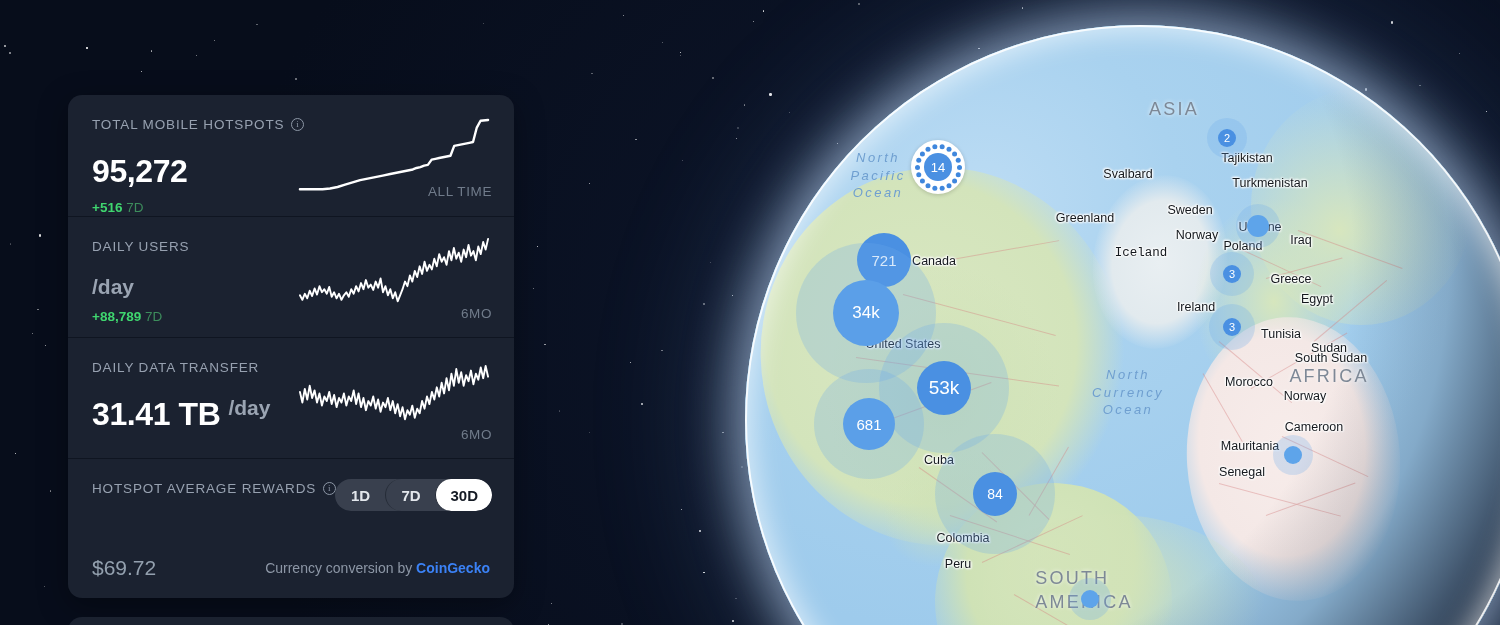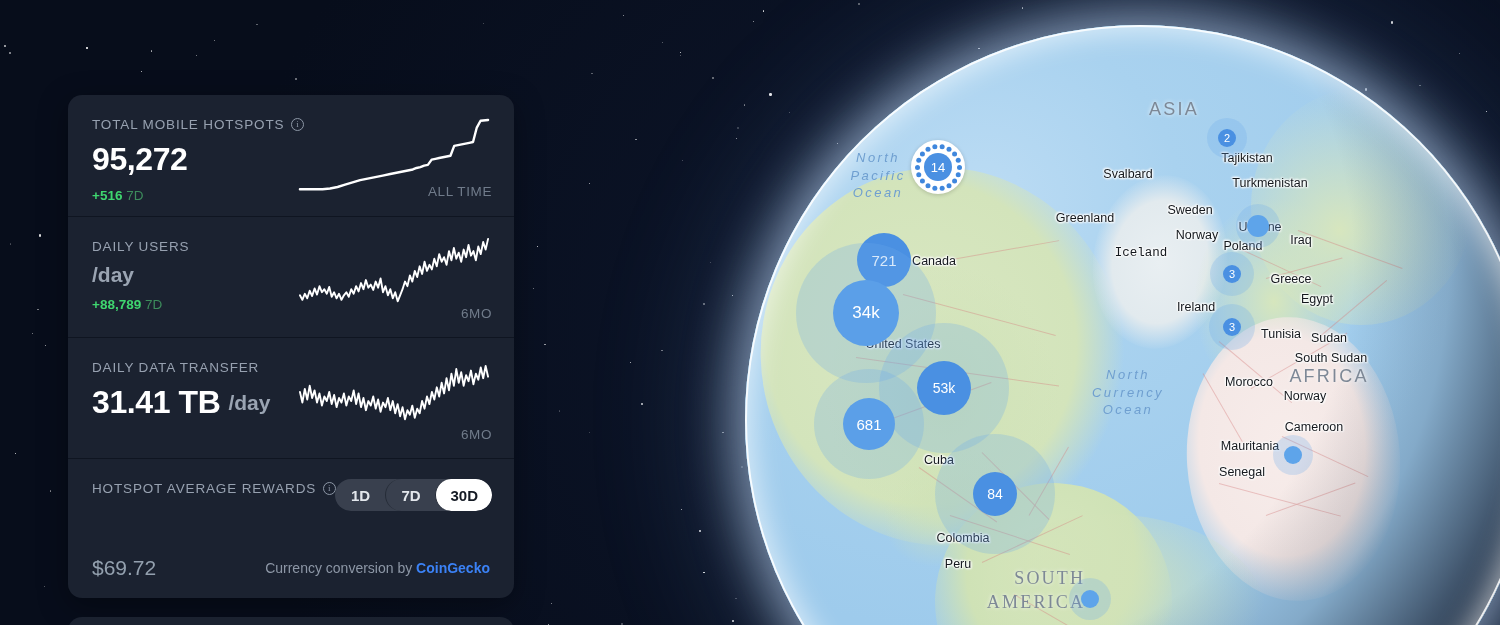--- a/index.html
+++ b/index.html
@@ -227,22 +227,22 @@
     display: inline-flex; align-items: center; justify-content: center;
     width: 13px; height: 13px;
     border: 1.2px solid #8d97a6;
     border-radius: 50%;
     color: #8d97a6;
     font-size: 9px; line-height: 1;
     font-family: "Liberation Serif", serif;
     flex: none;
   }
   .stat-value {
-    margin-top: 9px;
-    display: flex; align-items: center; gap: 8px;
+    margin-top: 21px;
+    display: flex; align-items: flex-start; gap: 8px;
   }
   .stat-value .big {
     color: #fff;
     font-size: 32px;
     font-weight: 700;
     letter-spacing: -0.4px;
   }
   .stat-value .unit {
     color: #9aa4b2;
     font-size: 21px;
@@ -467,39 +467,39 @@
         <div>Pacific</div>
         <div>Ocean</div>
       </div>
       <div class="maplabel ocean-label" style="left: 1128px; top: 392px; text-align: center; line-height: 1.35;">
         <div>North</div>
         <div>Currency</div>
         <div>Ocean</div>
       </div>
       <div class="maplabel continent" style="left: 1174px; top: 109px;">ASIA</div>
       <div class="maplabel continent" style="left: 1329px; top: 376px;">AFRICA</div>
-      <div class="maplabel continent" style="left: 1036px; top: 590px; text-align: right; line-height: 1.35; font-family: Liberation Serif, serif;">
+      <div class="maplabel continent" style="left: 1084px; top: 590px; text-align: left; line-height: 1.35;">
         <div>SOUTH</div>
         <div>AMERICA</div>
       </div>
       <div class="maplabel" style="left: 1128px; top: 174px;">Svalbard</div>
       <div class="maplabel" style="left: 1085px; top: 218px;">Greenland</div>
       <div class="maplabel" style="left: 1141px; top: 253px; font-family: Liberation Mono, monospace;">Iceland</div>
       <div class="maplabel" style="left: 1190px; top: 210px;">Sweden</div>
       <div class="maplabel" style="left: 1197px; top: 235px;">Norway</div>
       <div class="maplabel" style="left: 1196px; top: 293px; margin-top: 14px;">Ireland</div>
       <div class="maplabel" style="left: 1243px; top: 246px;">Poland</div>
       <div class="maplabel" style="left: 1260px; top: 227px;">Ukraine</div>
       <div class="maplabel" style="left: 1291px; top: 279px;">Greece</div>
       <div class="maplabel" style="left: 1301px; top: 240px;">Iraq</div>
       <div class="maplabel" style="left: 1317px; top: 299px;">Egypt</div>
       <div class="maplabel" style="left: 1247px; top: 158px;">Tajikistan</div>
       <div class="maplabel" style="left: 1270px; top: 183px;">Turkmenistan</div>
       <div class="maplabel" style="left: 1281px; top: 334px;">Tunisia</div>
-      <div class="maplabel" style="left: 1329px; top: 338px;">Sudan</div>
+      <div class="maplabel" style="left: 1329px; top: 348px;">Sudan</div>
       <div class="maplabel" style="left: 1331px; top: 358px;">South Sudan</div>
       <div class="maplabel" style="left: 1249px; top: 382px;">Morocco</div>
       <div class="maplabel" style="left: 1305px; top: 396px;">Norway</div>
       <div class="maplabel" style="left: 1314px; top: 427px;">Cameroon</div>
       <div class="maplabel" style="left: 1250px; top: 446px;">Mauritania</div>
       <div class="maplabel" style="left: 1242px; top: 472px;">Senegal</div>
       <div class="maplabel" style="left: 934px; top: 261px;">Canada</div>
       <div class="maplabel" style="left: 903px; top: 344px;">United States</div>
       <div class="maplabel" style="left: 939px; top: 460px;">Cuba</div>
       <div class="maplabel" style="left: 963px; top: 538px;">Colombia</div>
@@ -533,21 +533,21 @@
       </div>
       <div class="marker" style="left: 884px; top: 260px; width: 0px; height: 0px;">
         <div class="bubble" style="width: 54px; height: 54px; font-size: 15px;">721</div>
       </div>
       <div class="marker light" style="left: 866px; top: 313px; width: 0px; height: 0px;">
         <div class="halo" style="width: 140px; height: 140px;"></div>
         <div class="bubble" style="width: 66px; height: 66px; font-size: 17px;">34k</div>
       </div>
       <div class="marker" style="left: 944px; top: 388px; width: 0px; height: 0px;">
         <div class="halo" style="width: 130px; height: 130px;"></div>
-        <div class="bubble" style="width: 54px; height: 54px; font-size: 14px;">53k</div>
+        <div class="bubble" style="width: 54px; height: 54px; font-size: 19px;">53k</div>
       </div>
       <div class="marker light" style="left: 869px; top: 424px; width: 0px; height: 0px;">
         <div class="halo" style="width: 110px; height: 110px;"></div>
         <div class="bubble" style="width: 52px; height: 52px; font-size: 15px;">681</div>
       </div>
       <div class="marker" style="left: 995px; top: 494px; width: 0px; height: 0px;">
         <div class="halo" style="width: 120px; height: 120px;"></div>
         <div class="bubble" style="width: 44px; height: 44px; font-size: 14px;">84</div>
       </div>
       <div class="marker" style="left: 1227px; top: 138px; width: 0px; height: 0px;">

